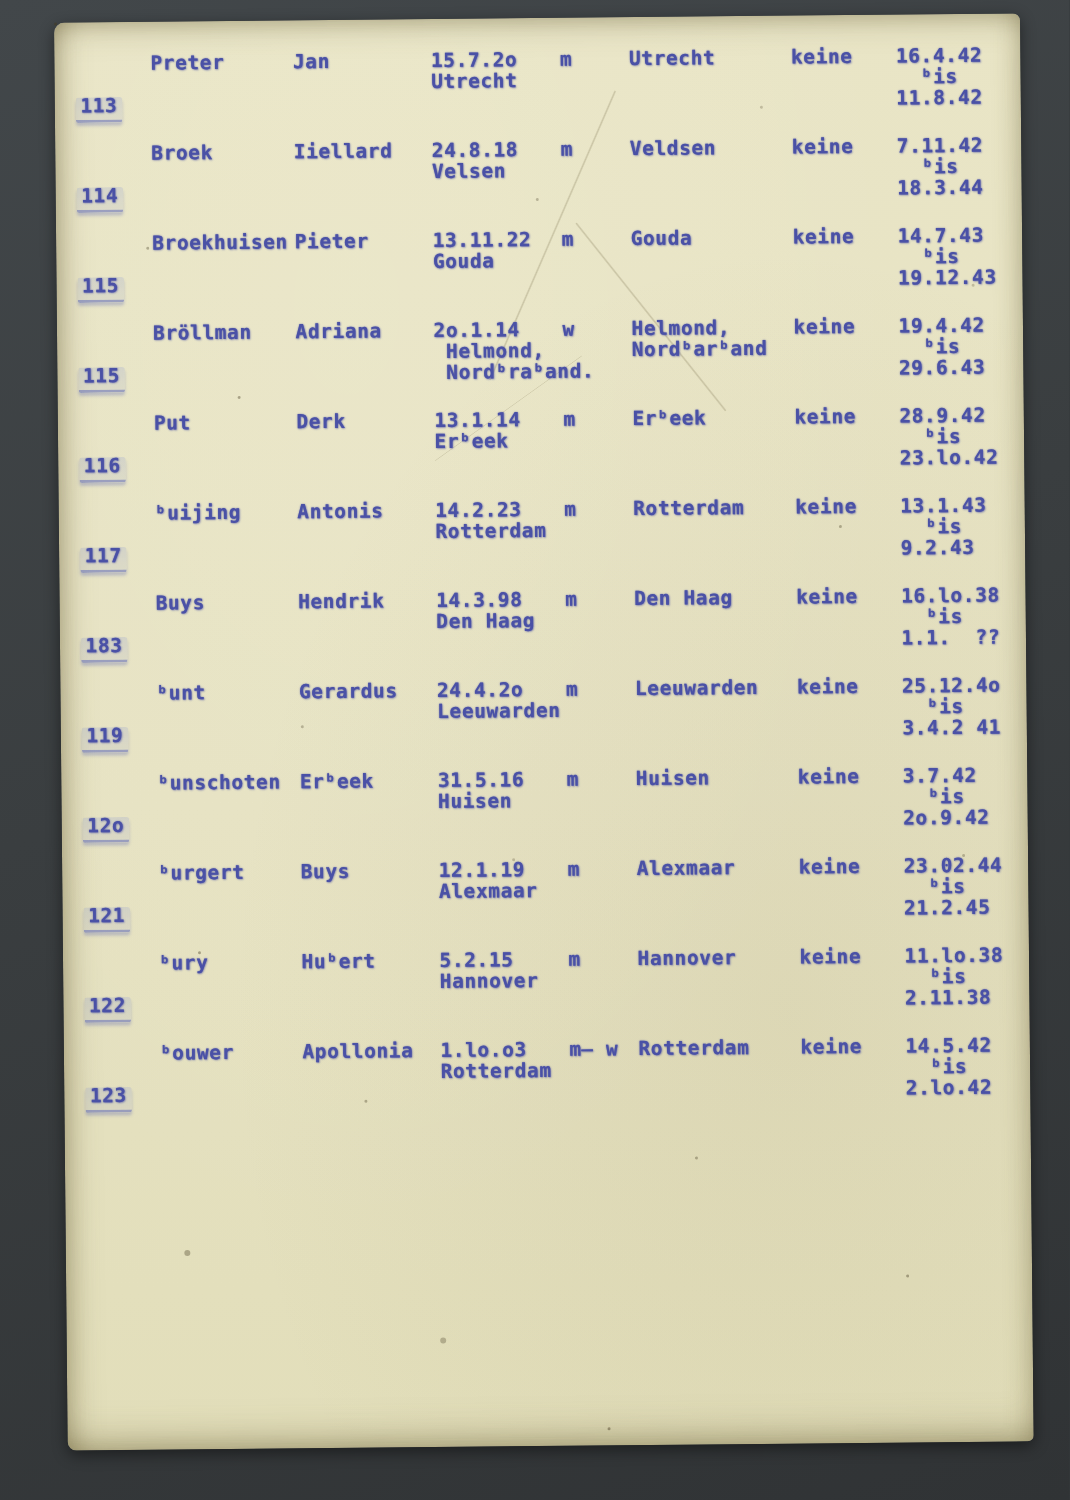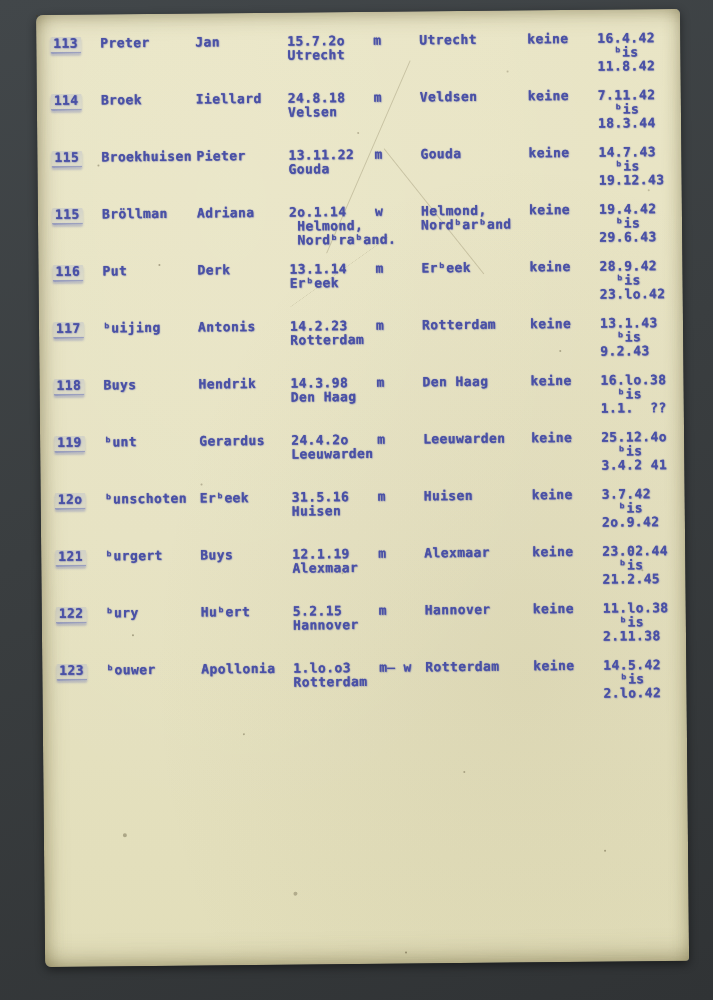--- a/index.html
+++ b/index.html
@@ -59,20 +59,21 @@
     grid-template-columns:50px 95px 92px 86px 46px 108px 70px auto;
     margin-bottom:15px;
     align-items:start;
   }
   .cell{white-space:pre;}
   .numline{
     display:inline-block;padding:0 3px 1px 3px;border-radius:2px;
     background:linear-gradient(rgba(125,140,212,.20),rgba(125,140,212,.10));
     border-bottom:2px solid rgba(85,95,178,.45);
     box-shadow:0 2px 2px rgba(85,95,178,.30);
+    margin-top:28px;
   }
   .dates{min-width:90px;}
 </style>
 </head>
 <body>
 
 <div class="scene">
   <div class="paper">
     <div class="specks"></div>
     <div class="crease c1"></div>
@@ -159,21 +160,21 @@
 Rotterdam</div>
     <div class="cell">m</div>
     <div class="cell">Rotterdam</div>
     <div class="cell">keine</div>
     <div class="cell dates">13.1.43
   ᵇis
 9.2.43</div>
   </div>
 
   <div class="row">
-    <div class="cell num"><span class="numline">118</span></div>
+    <div class="cell num"><span class="numline">183</span></div>
     <div class="cell">Buys</div>
     <div class="cell">Hendrik</div>
     <div class="cell">14.3.98
 Den Haag</div>
     <div class="cell">m</div>
     <div class="cell">Den Haag</div>
     <div class="cell">keine</div>
     <div class="cell dates">16.lo.38
   ᵇis
 1.1.  ??</div>

